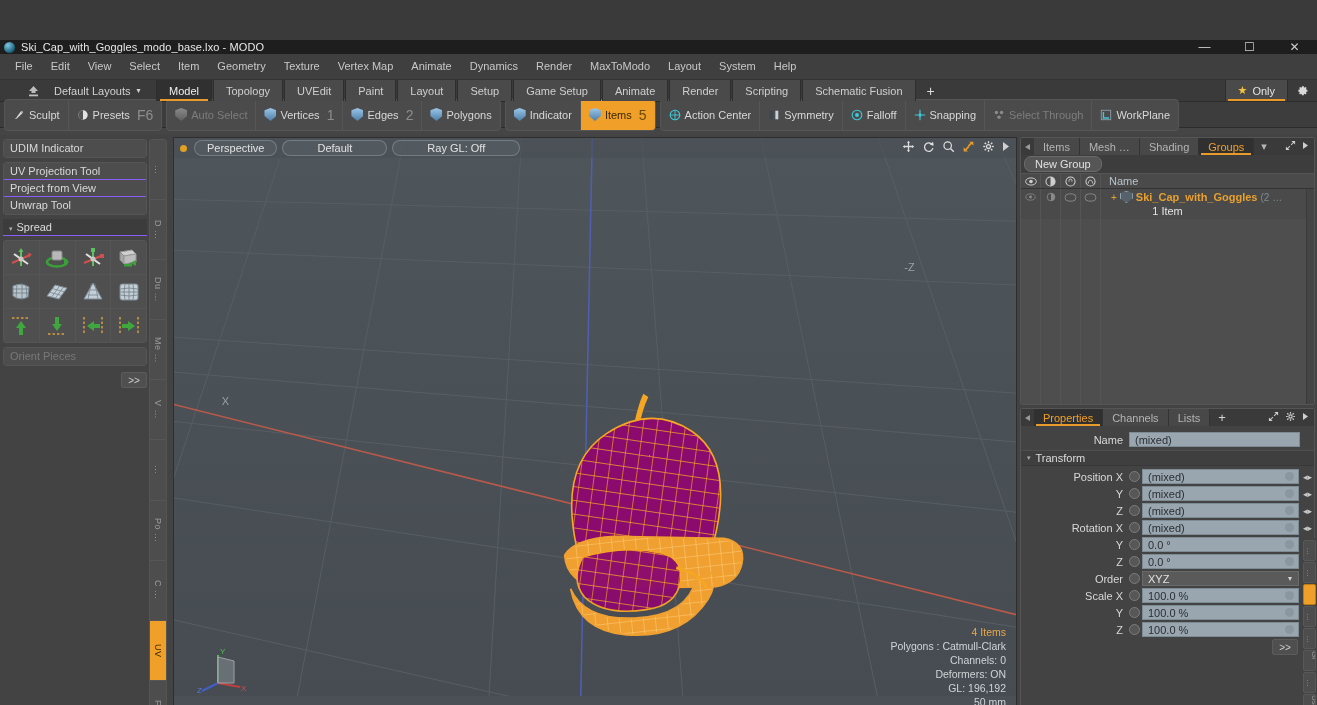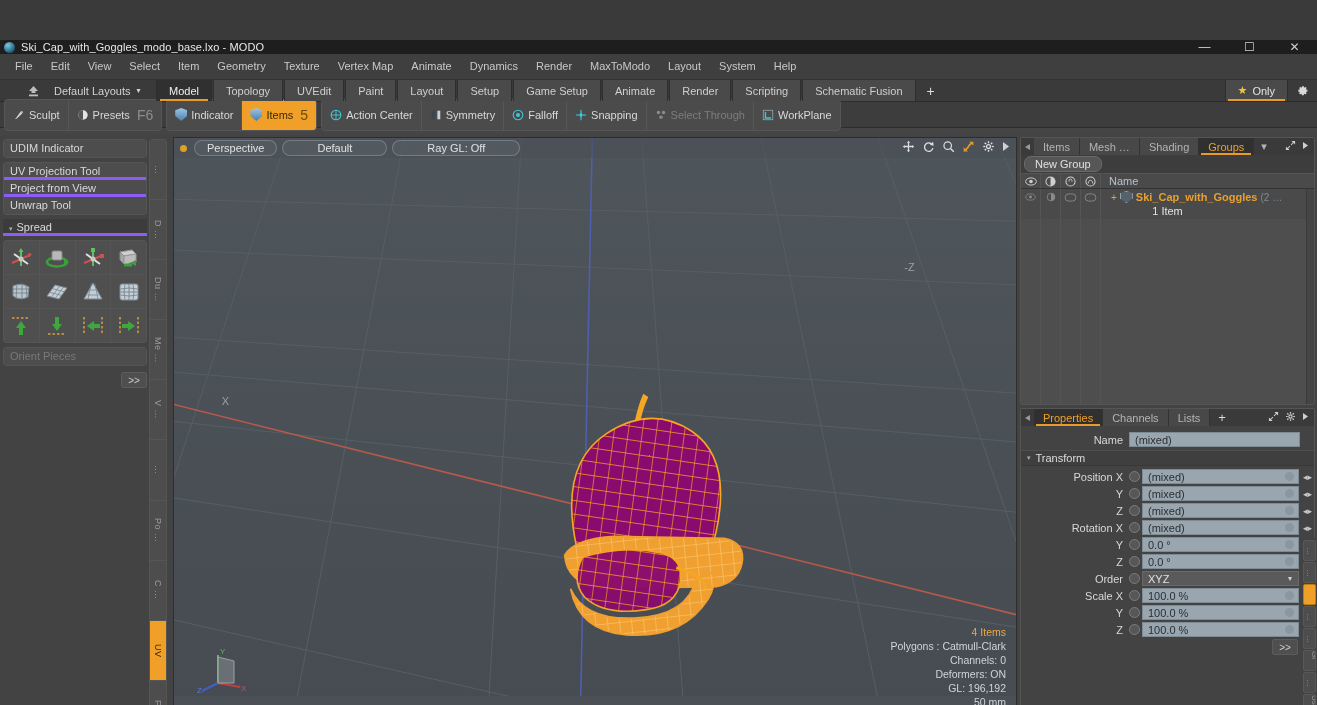--- a/index.html
+++ b/index.html
@@ -116,21 +116,21 @@
   .main { position: absolute; top: 95px; left: 0; right: 0; bottom: 0; display: flex; }
 
   
   .leftpanel { width: 172px; background: #434343; display: flex; flex-direction: column;
                padding: 4px 3px 3px 3px; }
   .lp-body { display: flex; flex: 1; gap: 2px; min-height: 0; }
   .lp-col { width: 144px; display: flex; flex-direction: column; gap: 4px; }
   .lp-group { background: #4a4a4a; border: 1px solid #555; border-radius: 3px; overflow: hidden; }
   .lp-row {
     height: 17px; line-height: 17px; padding: 0 6px; font-size: 11px; color: #d8d8d8;
-    border-bottom: 3px solid #8b5cf6; background: #4d4d4d;
+    border-bottom: 1px solid #8b5cf6; background: #4d4d4d;
   }
   .lp-row:last-child { border-bottom: none; }
   .lp-row.dim { color: #787878; }
   .lp-row.hdr { background: #3c3c3c; color: #dcdcdc; }
   .lp-row.hdr .tri { font-size: 7px; margin-right: 4px; color: #aaa; }
   .icon-grid { display: grid; grid-template-columns: repeat(4, 1fr); gap: 1px;
                background: #555; border: 1px solid #555; border-radius: 3px; }
   .icon-cell { height: 33px; background: #4f4f4f; display: flex; align-items: center; justify-content: center; }
   .lp-tabs {
     width: 18px; background: #4a4a4a; border: 1px solid #555; border-radius: 3px;
@@ -357,20 +357,40 @@
       <div class="tbtn">
         <svg class="ico-tiny" viewBox="0 0 14 14">
             <circle cx="7" cy="7" r="5.5" fill="#e4e4e4"></circle>
             <path d="M7 1.5 A5.5 5.5 0 0 0 7 12.5 Z" fill="#555"></path>
           </svg>
         <span>Presets</span>
         <span class="cnt">F6</span>
       </div>
     </div>
 
+    <div class="tgroup" id="tg2">
+        <div class="tbtn dim">
+          <span class="shield dimsh"></span>
+          <span>Auto Select</span>
+        </div>
+        <div class="tbtn">
+          <span class="shield"></span>
+          <span>Vertices</span>
+          <span class="cnt">1</span>
+        </div>
+        <div class="tbtn">
+          <span class="shield"></span>
+          <span>Edges</span>
+          <span class="cnt">2</span>
+        </div>
+        <div class="tbtn">
+          <span class="shield"></span>
+          <span>Polygons</span>
+        </div>
+      </div>
     <div class="tgroup" id="tg3">
         <div class="tbtn">
           <span class="shield"></span>
           <span>Indicator</span>
         </div>
         <div class="tbtn sel">
           <span class="shield"></span>
           <span>Items</span>
           <span class="cnt">5</span>
         </div>

